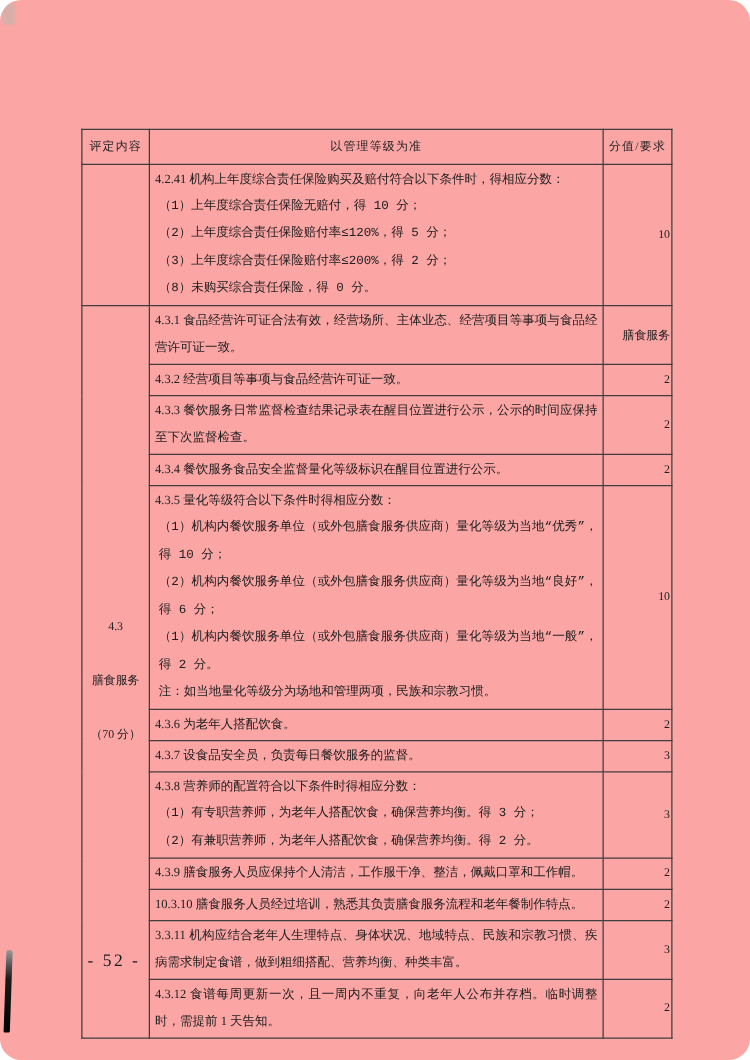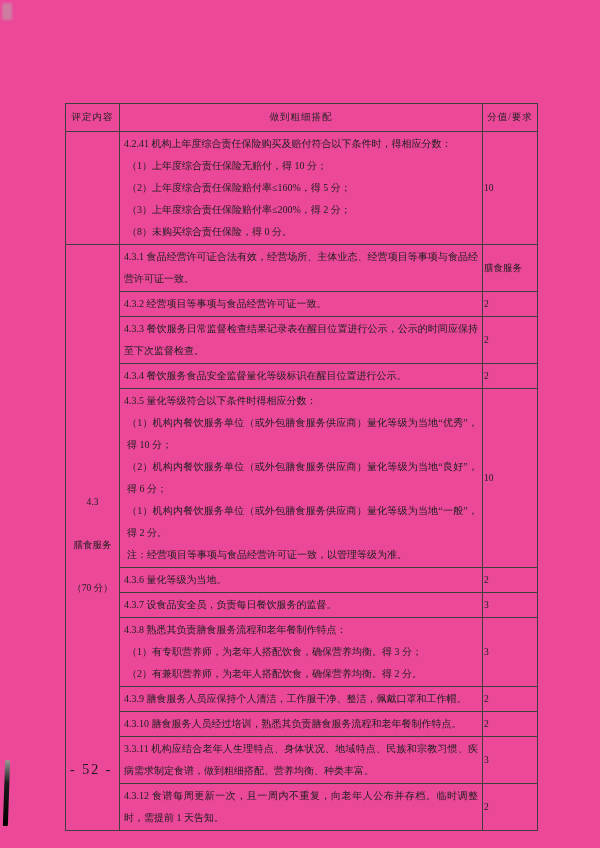--- a/index.html
+++ b/index.html
@@ -4,23 +4,24 @@
 <style>
   html, body { margin: 0; padding: 0; }
   body {
     width: 600px; height: 848px;
     background: #ffffff;
     font-family: "Liberation Serif", "DejaVu Serif", serif;
   }
   .page {
     position: relative;
     width: 600px; height: 848px;
-    background: #ec4899;
+    background: #fca5a5;
     color: #1c1c1c;
     overflow: hidden;
+    border-radius: 17px;
   }
   
   .smudge {
     position: absolute; left: 2px; top: 3px;
     width: 10px; height: 17px;
     background: #aebbae;
     opacity: 0.45;
     filter: blur(1px);
     border-radius: 2px;
   }
@@ -57,24 +58,24 @@
   td.criteria {
     padding: 1px 4px;
     font-size: 10px;
     margin-top: 29px;
   }
   td.criteria .para {
     line-height: 22px;
     text-align: justify;
     color: #202020;
   }
-  td.criteria .para.item { padding-left: 3px; }
+  td.criteria .para.item { padding-left: 3px; font-family: Liberation Mono, monospace; }
   td.score {
     font-size: 9.5px;
-    text-align: left;
+    text-align: right;
     color: #202020;
   }
   td.category {
     font-size: 9.5px;
     text-align: center;
     color: #202020;
   }
   td.category div { line-height: 27px; margin-top: 16px; }
   .page-number {
     position: absolute;
@@ -92,31 +93,31 @@
 
   <table class="eval-table">
     <colgroup>
       <col class="c1">
         <col class="c2">
         <col class="c3">
     </colgroup>
     <thead>
       <tr>
         <th>评定内容</th>
-        <th>做到粗细搭配</th>
+        <th>以管理等级为准</th>
         <th>分值/要求</th>
       </tr>
     </thead>
     <tbody>
         <tr>
           <td class="category"></td>
           <td class="criteria">
             <div class="para">4.2.41 机构上年度综合责任保险购买及赔付符合以下条件时，得相应分数：</div>
             <div class="para item">（1）上年度综合责任保险无赔付，得 10 分；</div>
-            <div class="para item">（2）上年度综合责任保险赔付率≤160%，得 5 分；</div>
+            <div class="para item">（2）上年度综合责任保险赔付率≤120%，得 5 分；</div>
             <div class="para item">（3）上年度综合责任保险赔付率≤200%，得 2 分；</div>
             <div class="para item">（8）未购买综合责任保险，得 0 分。</div>
           </td>
           <td class="score">10</td>
         </tr>
         <tr>
           <td class="category" rowspan="12">
             <div>4.3</div>
             <div>膳食服务</div>
             <div>（70 分）</div>
@@ -143,53 +144,53 @@
             <div class="para">4.3.4 餐饮服务食品安全监督量化等级标识在醒目位置进行公示。</div>
           </td>
           <td class="score">2</td>
         </tr>
         <tr>
           <td class="criteria">
             <div class="para">4.3.5 量化等级符合以下条件时得相应分数：</div>
             <div class="para item">（1）机构内餐饮服务单位（或外包膳食服务供应商）量化等级为当地“优秀”，得 10 分；</div>
             <div class="para item">（2）机构内餐饮服务单位（或外包膳食服务供应商）量化等级为当地“良好”，得 6 分；</div>
             <div class="para item">（1）机构内餐饮服务单位（或外包膳食服务供应商）量化等级为当地“一般”，得 2 分。</div>
-            <div class="para item">注：经营项目等事项与食品经营许可证一致，以管理等级为准。</div>
+            <div class="para item">注：如当地量化等级分为场地和管理两项，民族和宗教习惯。</div>
           </td>
           <td class="score">10</td>
         </tr>
         <tr>
           <td class="criteria">
-            <div class="para">4.3.6 量化等级为当地。</div>
+            <div class="para">4.3.6 为老年人搭配饮食。</div>
           </td>
           <td class="score">2</td>
         </tr>
         <tr>
           <td class="criteria">
             <div class="para">4.3.7 设食品安全员，负责每日餐饮服务的监督。</div>
           </td>
           <td class="score">3</td>
         </tr>
         <tr>
           <td class="criteria">
-            <div class="para">4.3.8 熟悉其负责膳食服务流程和老年餐制作特点：</div>
+            <div class="para">4.3.8 营养师的配置符合以下条件时得相应分数：</div>
             <div class="para item">（1）有专职营养师，为老年人搭配饮食，确保营养均衡。得 3 分；</div>
             <div class="para item">（2）有兼职营养师，为老年人搭配饮食，确保营养均衡。得 2 分。</div>
           </td>
           <td class="score">3</td>
         </tr>
         <tr>
           <td class="criteria">
             <div class="para">4.3.9 膳食服务人员应保持个人清洁，工作服干净、整洁，佩戴口罩和工作帽。</div>
           </td>
           <td class="score">2</td>
         </tr>
         <tr>
           <td class="criteria">
-            <div class="para">4.3.10 膳食服务人员经过培训，熟悉其负责膳食服务流程和老年餐制作特点。</div>
+            <div class="para">10.3.10 膳食服务人员经过培训，熟悉其负责膳食服务流程和老年餐制作特点。</div>
           </td>
           <td class="score">2</td>
         </tr>
         <tr>
           <td class="criteria">
             <div class="para">3.3.11 机构应结合老年人生理特点、身体状况、地域特点、民族和宗教习惯、疾病需求制定食谱，做到粗细搭配、营养均衡、种类丰富。</div>
           </td>
           <td class="score">3</td>
         </tr>
         <tr>

